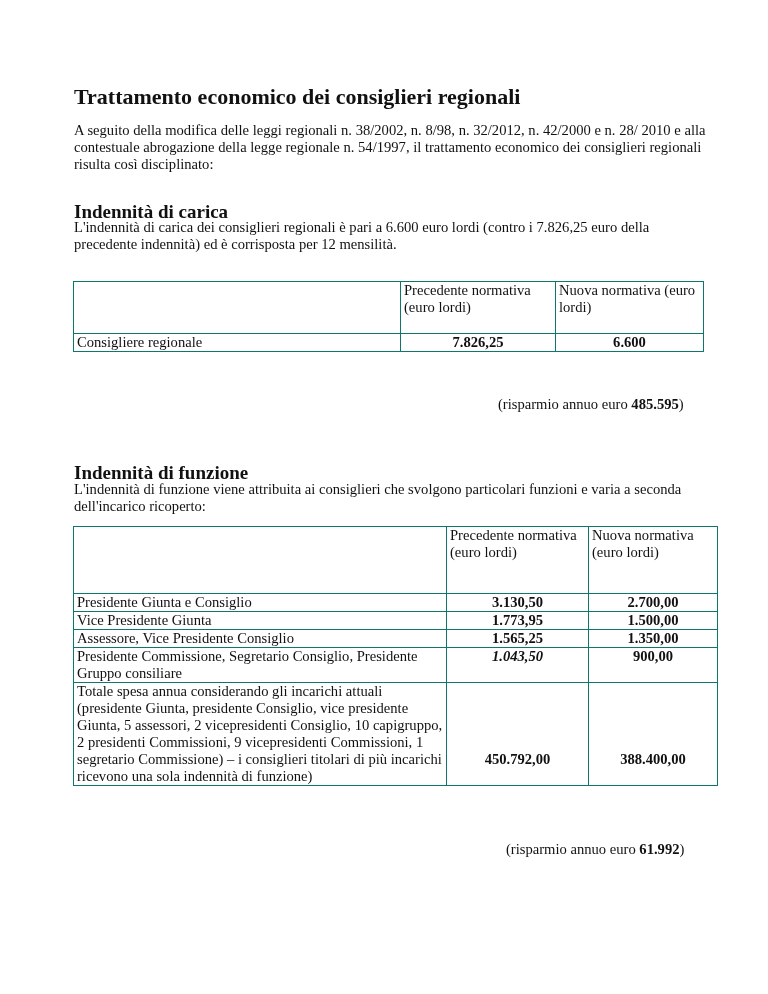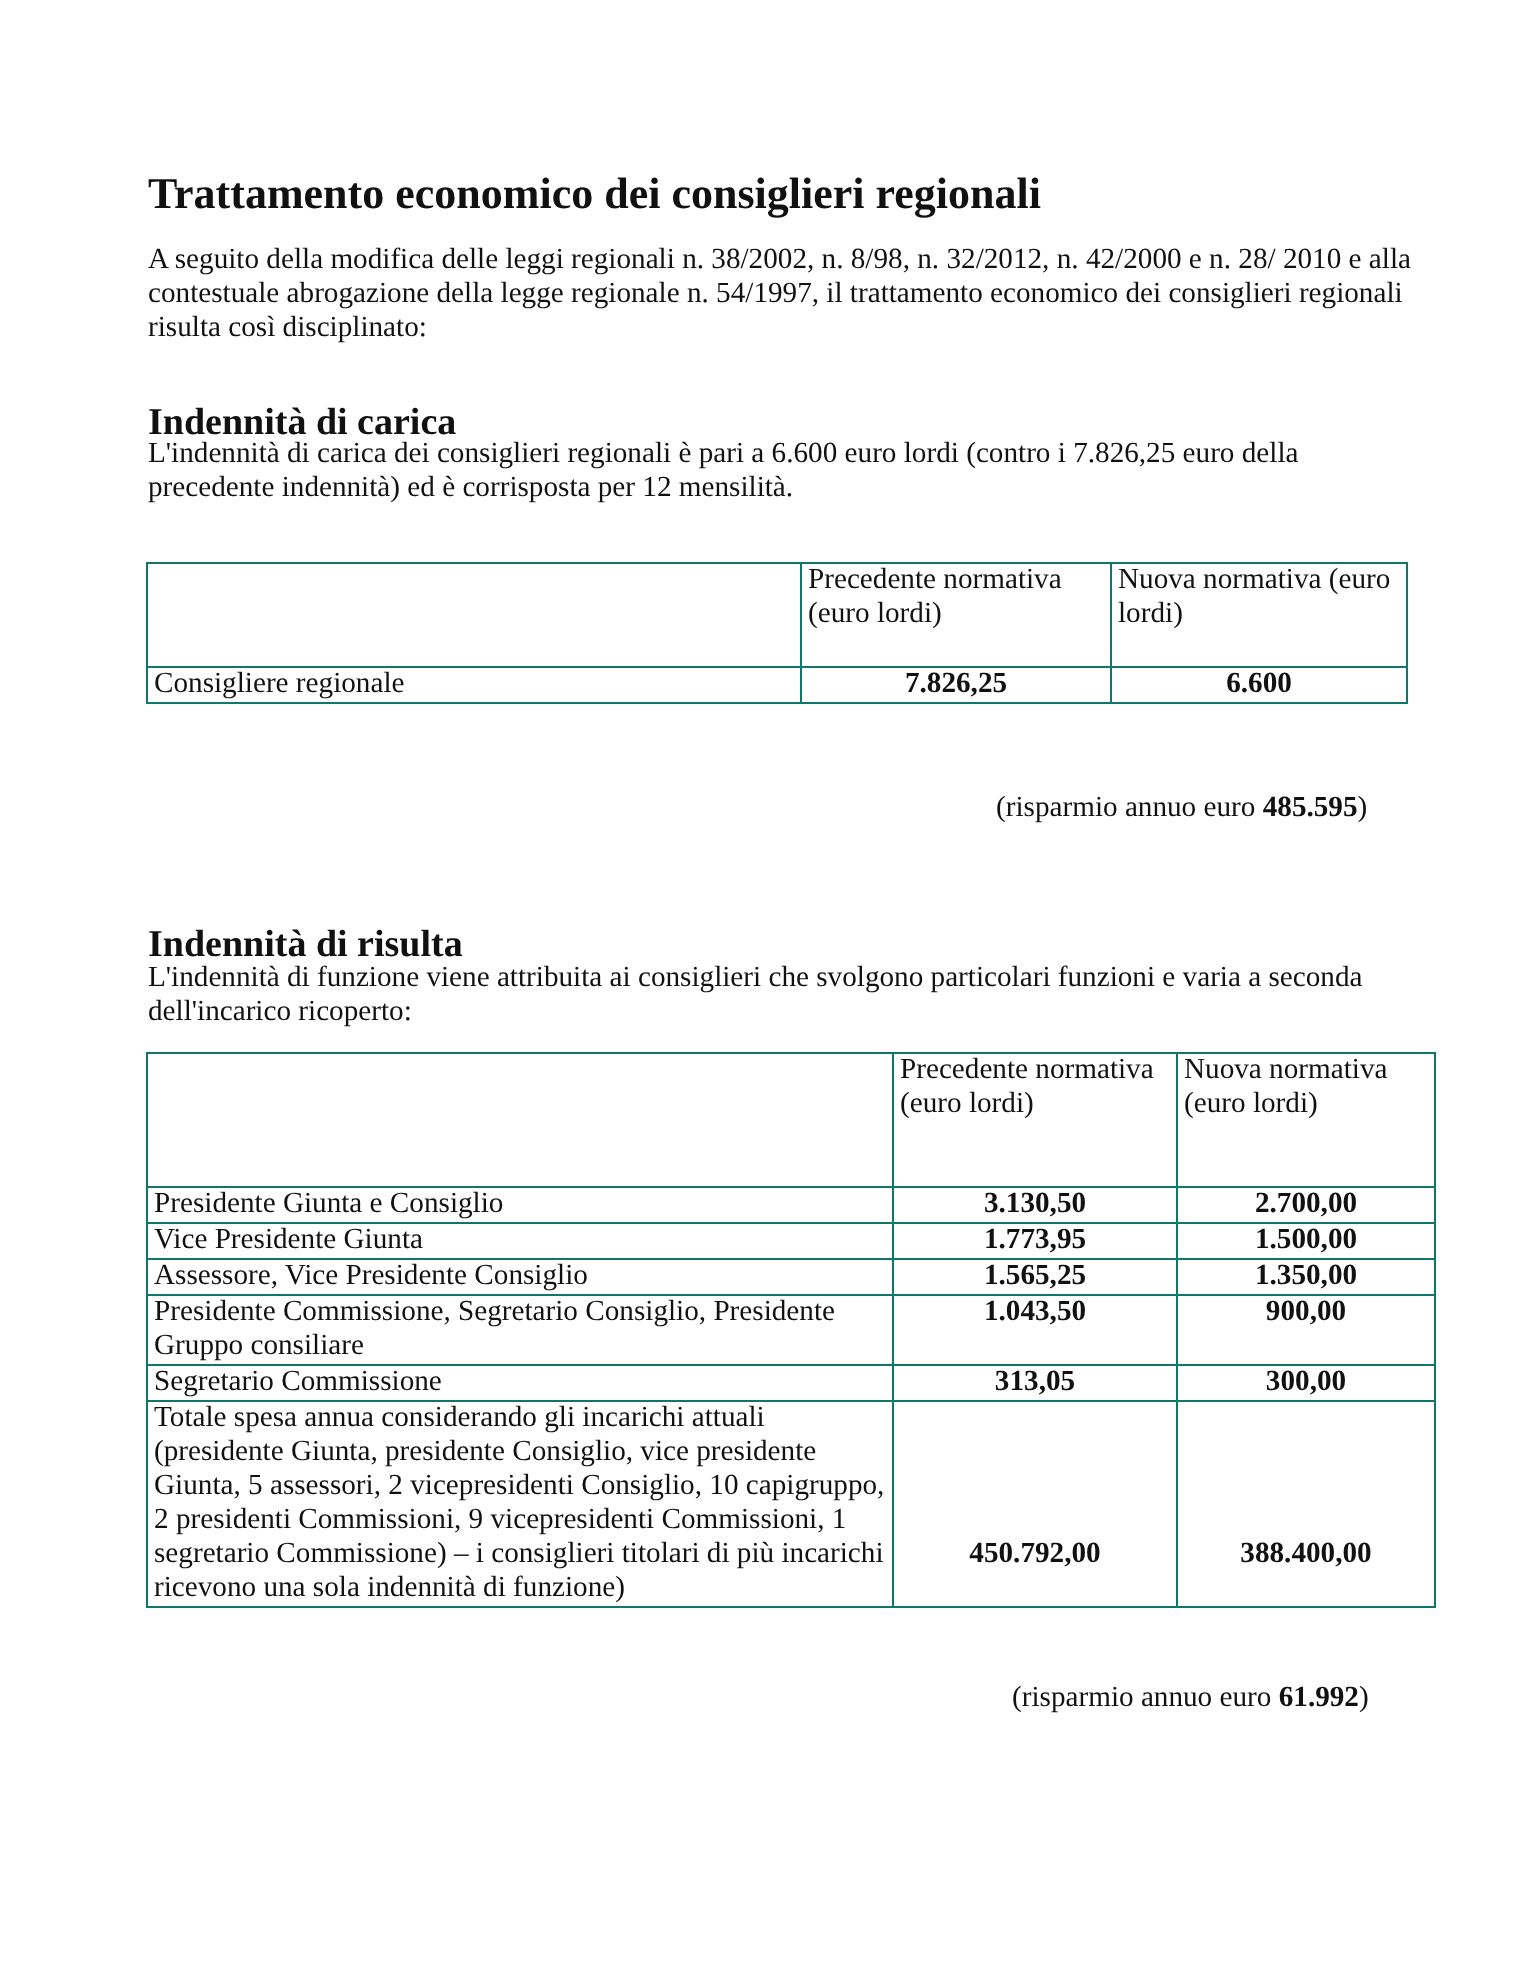--- a/index.html
+++ b/index.html
@@ -41,21 +41,21 @@
   <tr>
     <td>Consigliere regionale</td>
     <td class="num">7.826,25</td>
     <td class="num">6.600</td>
   </tr>
 </tbody>
   </table>
 
 <div class="savings" style="left:498px; top:396px;"><span>(risparmio annuo euro </span><b>485.595</b><span>)</span></div>
 
-<p class="h2" style="top:464px;">Indennità di risulta</p>
+<p class="h2" style="top:464px;">Indennità di funzione</p>
 
 <p class="para" style="top:481px;">L'indennità di funzione viene attribuita ai consiglieri che svolgono particolari funzioni e varia a seconda dell'incarico ricoperto:</p>
 
 <table id="t2">
   <tbody>
       <tr style="height:67px;">
     <td class="c1"></td>
     <td class="c2">Precedente normativa (euro lordi)</td>
     <td class="c3">Nuova normativa (euro lordi)</td>
   </tr>
@@ -69,27 +69,22 @@
     <td class="num">1.773,95</td>
     <td class="num">1.500,00</td>
   </tr>
   <tr>
     <td>Assessore, Vice Presidente Consiglio</td>
     <td class="num">1.565,25</td>
     <td class="num">1.350,00</td>
   </tr>
   <tr>
     <td>Presidente Commissione, Segretario Consiglio, Presidente Gruppo consiliare</td>
-    <td class="num" style="vertical-align:top;">1.043,50</td>
+    <td class="num" style="vertical-align:top;font-style:italic;">1.043,50</td>
     <td class="num" style="vertical-align:top;">900,00</td>
-  </tr>
-  <tr>
-    <td>Segretario Commissione</td>
-    <td class="num">313,05</td>
-    <td class="num">300,00</td>
   </tr>
   <tr>
     <td>Totale spesa annua considerando gli incarichi attuali (presidente Giunta, presidente Consiglio, vice presidente Giunta, 5 assessori, 2 vicepresidenti Consiglio, 10 capigruppo, 2 presidenti Commissioni, 9 vicepresidenti Commissioni, 1 segretario Commissione) – i consiglieri titolari di più incarichi ricevono una sola indennità di funzione)</td>
     <td class="num" style="padding-bottom:17px;">450.792,00</td>
     <td class="num" style="padding-bottom:17px;border-radius:31px;">388.400,00</td>
   </tr>
 </tbody>
   </table>
 
 <div class="savings" style="left:506px; top:841px;"><span>(risparmio annuo euro </span><b>61.992</b><span>)</span></div>

